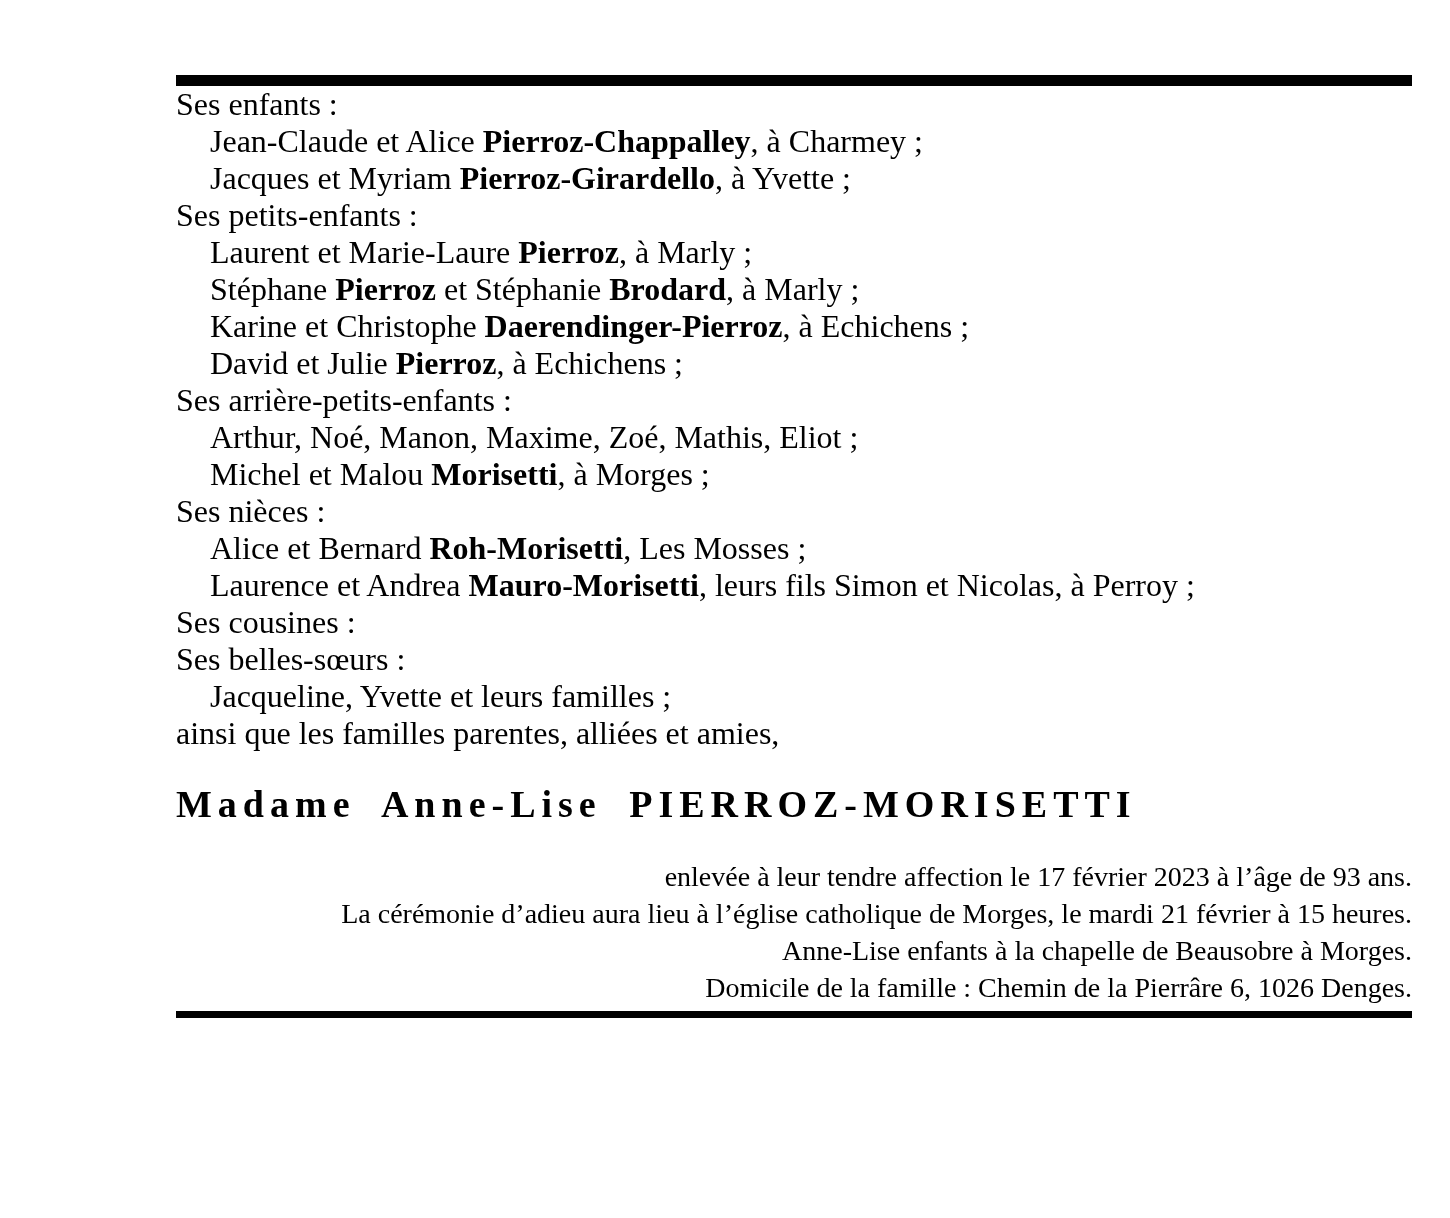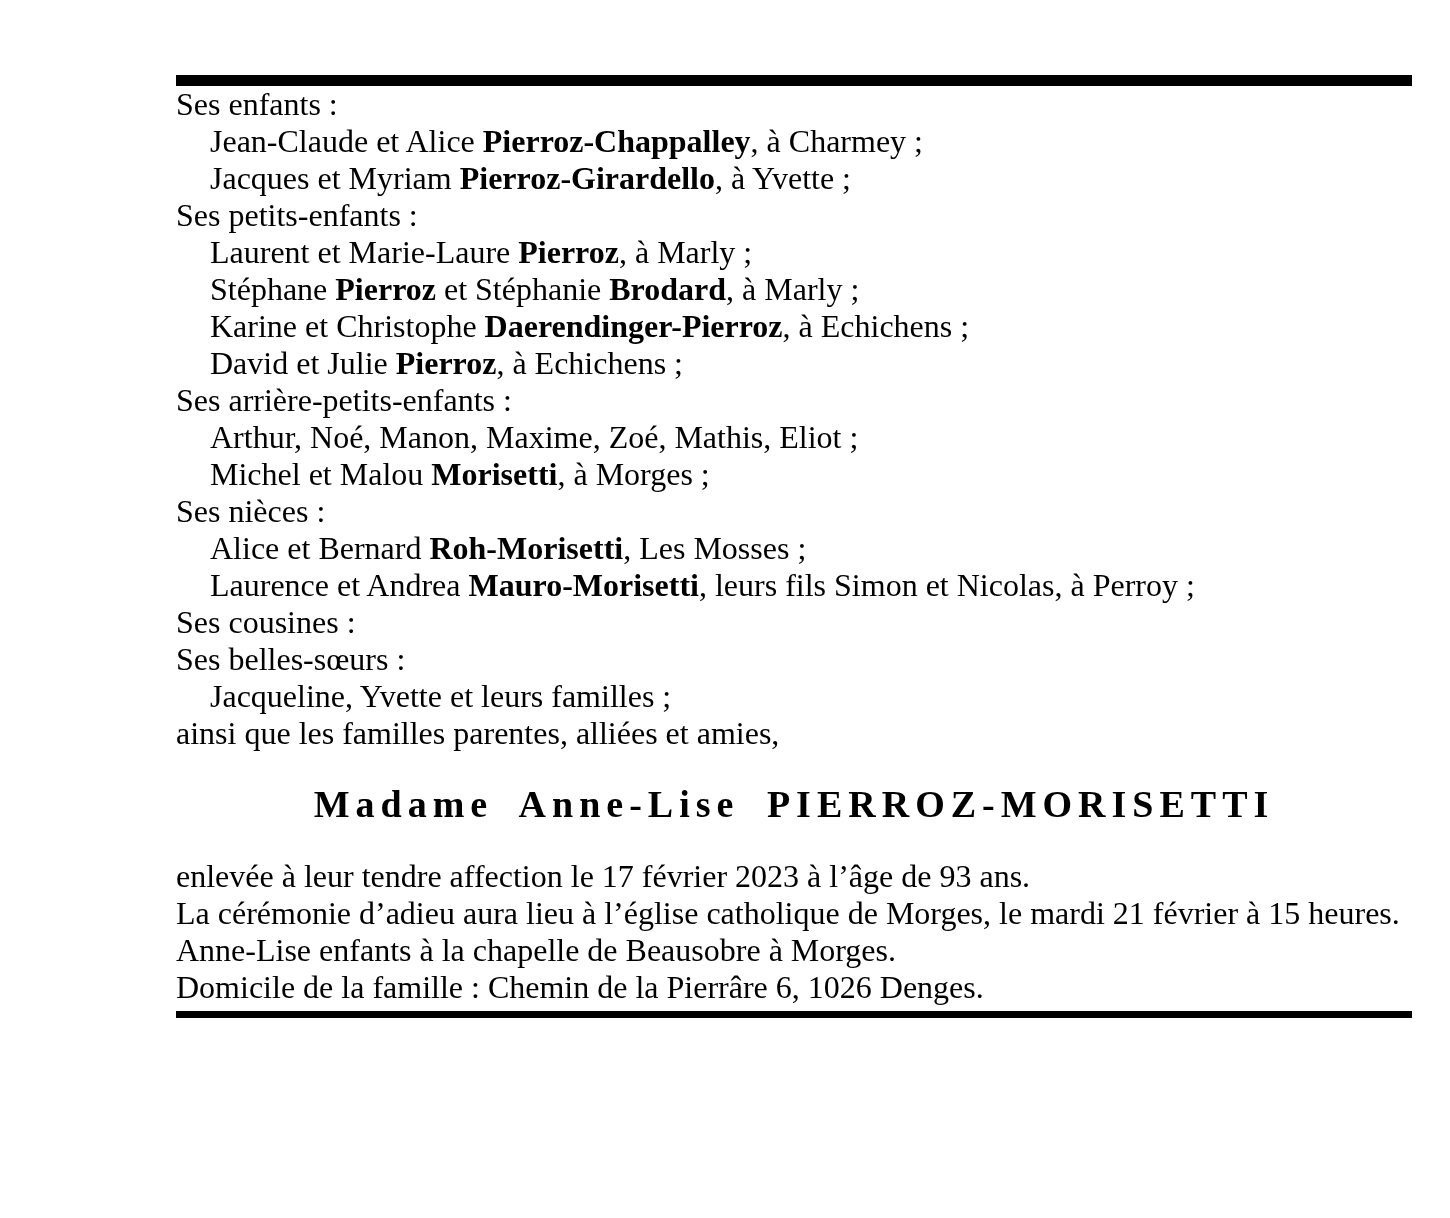--- a/index.html
+++ b/index.html
@@ -38,32 +38,32 @@
     white-space: nowrap;
   }
   .line.indent {
     padding-left: 34px;
   }
   .line b {
     font-weight: bold;
   }
   .title {
     margin: 30px 0 0 0;
-    text-align: center;
     font-size: 38px;
     line-height: 44px;
     font-weight: bold;
     letter-spacing: 6px;
     word-spacing: 12px;
     white-space: nowrap;
   }
   .closing {
     margin-top: 32px;
-    font-size: 32px;
+    font-size: 28px;
     line-height: 37px;
+    text-align: right;
   }
 </style>
 </head>
 <body>
 
 <div class="page">
   <div class="sheet">
     <div class="rule top"></div>
     <div class="family" id="family-lines">
         <div class="line"><span>Ses enfants :</span></div>

